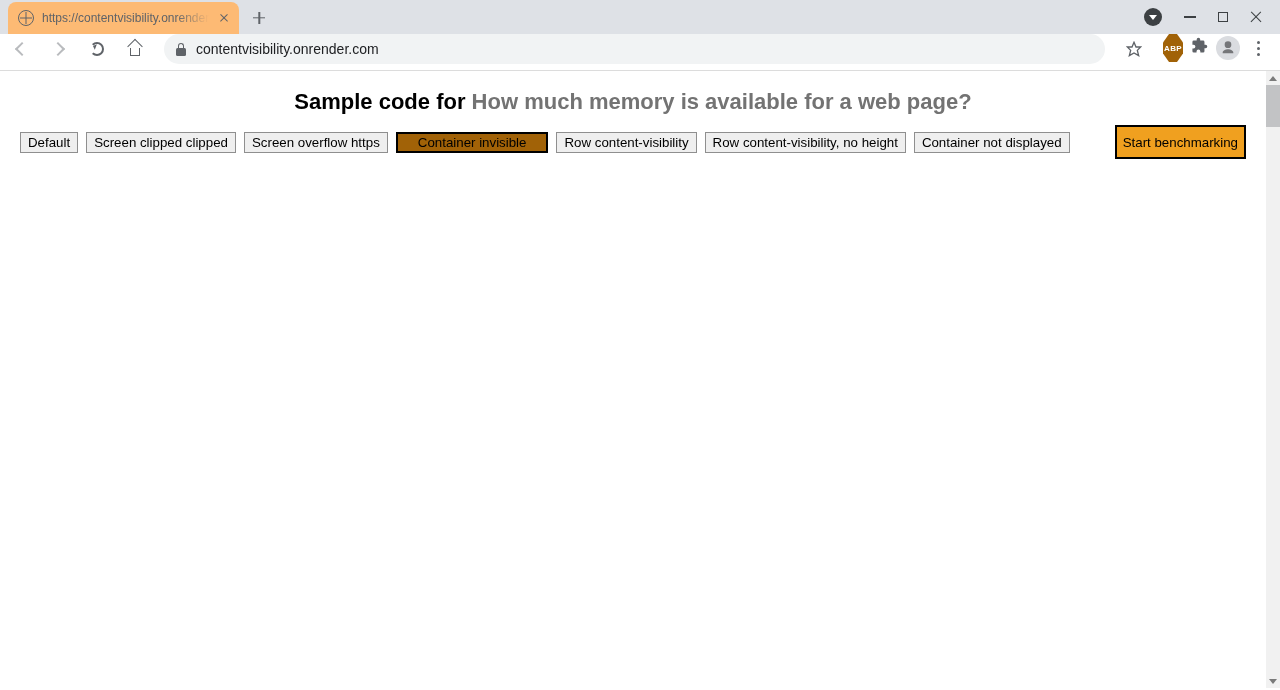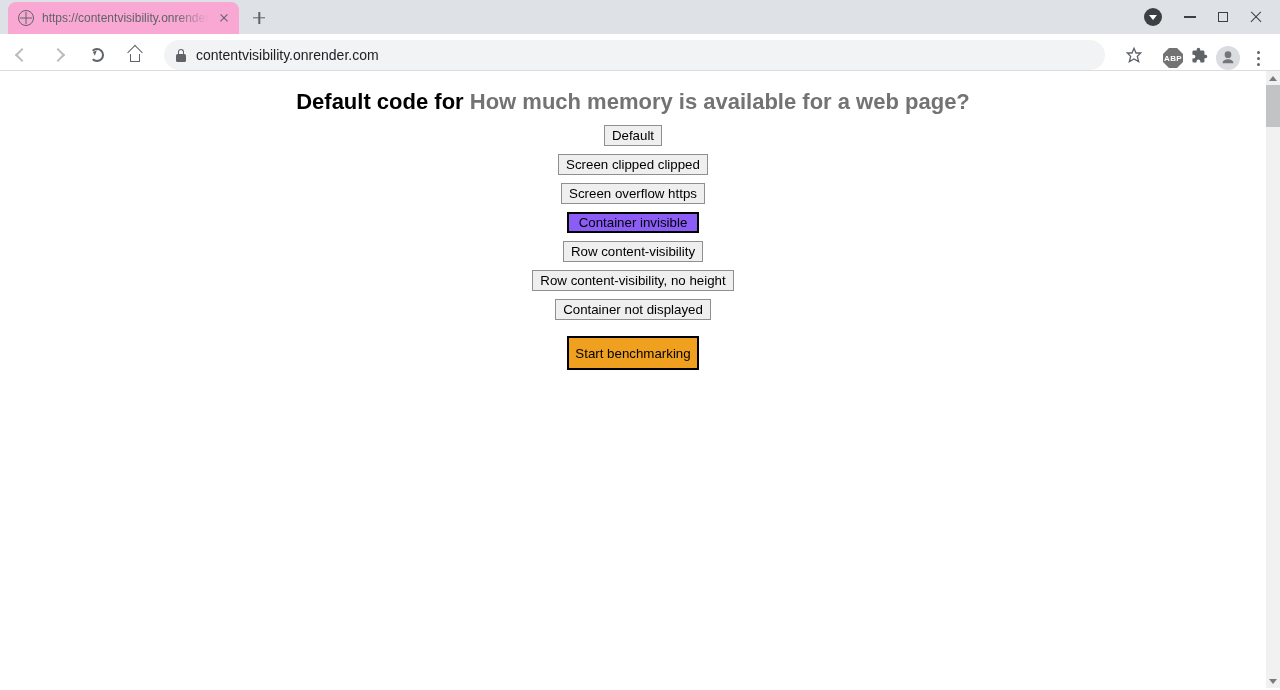--- a/index.html
+++ b/index.html
@@ -18,21 +18,21 @@
     height: 34px;
     background: #dee1e6;
     display: flex;
     align-items: flex-end;
     padding-left: 8px;
     position: relative;
   }
   .tab {
     height: 32px;
     min-width: 230px;
-    background: #f9a8d4;
+    background: #fdba74;
     border-radius: 8px 8px 0 0;
     display: flex;
     align-items: center;
     padding: 0 8px 0 10px;
     gap: 8px;
     position: relative;
   }
   .tab .favicon {
     width: 16px; height: 16px;
     border-radius: 50%;
@@ -109,21 +109,21 @@
     content: ""; position: absolute; left: 50%; top: 50%;
     width: 14px; height: 1.3px; background: #3c4043;
   }
   .wclose::before { transform: translate(-50%,-50%) rotate(45deg); }
   .wclose::after  { transform: translate(-50%,-50%) rotate(-45deg); }
 
   
   .toolbar {
     height: 37px;
     background: #fff;
-    display: flex; align-items: flex-end;
+    display: flex; align-items: flex-start;
     padding: 0 6px;
     gap: 8px;
     border-bottom: 1px solid #dcdcdc;
   }
   .navbtn {
     width: 30px; height: 30px;
     display: flex; align-items: center; justify-content: center;
     color: #5f6368;
   }
   .navbtn.disabled { color: #b9bbbe; }
@@ -180,21 +180,21 @@
     border: 1.6px solid #5f6368; border-bottom: none;
     border-radius: 5px 5px 0 0;
   }
   .url { color: #202124; font-size: 14px; }
   .star {
     width: 16px; height: 16px; color: #5f6368;
   }
 
   .ext-group { display: flex; align-items: center; gap: 8px; padding: 0 6px; }
   .abp {
-    width: 20px; height: 20px; background: #737373;
+    width: 20px; height: 28px; background: #a16207;
     color: #fff; font-size: 8px; font-weight: 700;
     display: flex; align-items: center; justify-content: center;
     clip-path: polygon(30% 0,70% 0,100% 30%,100% 70%,70% 100%,30% 100%,0 70%,0 30%);
     letter-spacing: 0.3px;
   }
   .puzzle { color: #5f6368; font-size: 17px; }
   .avatar {
     width: 24px; height: 24px; border-radius: 50%;
     background: #dadce0; display:flex;align-items:center;justify-content:center;
   }
@@ -219,36 +219,35 @@
     font-size: 22px;
     font-weight: 700;
     color: #000;
     margin: 6px 0 10px;
   }
   h2.heading a { color: #737373; text-decoration: none; }
 
   .button-row {
     display: flex; align-items: center;
     gap: 8px;
-    flex-direction: column;
   }
   .opt-btn {
     font-family: Arial, sans-serif;
     font-size: 13.3px;
     padding: 1px 7px;
     height: 21px;
     background: #efefef;
     border: 1px solid #8f8f8f;
     color: #000;
     cursor: pointer;
   }
   .opt-btn.active {
-    background: #8b5cf6;
+    background: #a16207;
     border: 2px solid #000;
-    padding: 0 10px;
+    padding: 0 20px;
   }
   .spacer { flex: 1; }
   .bench-btn {
     font-family: Arial, sans-serif;
     font-size: 13.3px;
     padding: 0 6px;
     height: 34px;
     background: #f0a01f;
     border: 2px solid #000;
     color: #000;
@@ -336,21 +335,21 @@
         <span></span>
         <span></span>
         <span></span>
       </span>
   </div>
 </div>
 
 <div class="viewport">
   <div class="page">
     <h2 class="heading">
-      <span>Default code for </span><a href="#">How much memory is available for a web page?</a>
+      <span>Sample code for </span><a href="#">How much memory is available for a web page?</a>
     </h2>
     <div class="button-row">
       <button class="opt-btn">Default</button>
       <button class="opt-btn">Screen clipped clipped</button>
       <button class="opt-btn">Screen overflow https</button>
       <button class="opt-btn active">Container invisible</button>
       <button class="opt-btn">Row content-visibility</button>
       <button class="opt-btn">Row content-visibility, no height</button>
       <button class="opt-btn">Container not displayed</button>
       <span class="spacer"></span>

